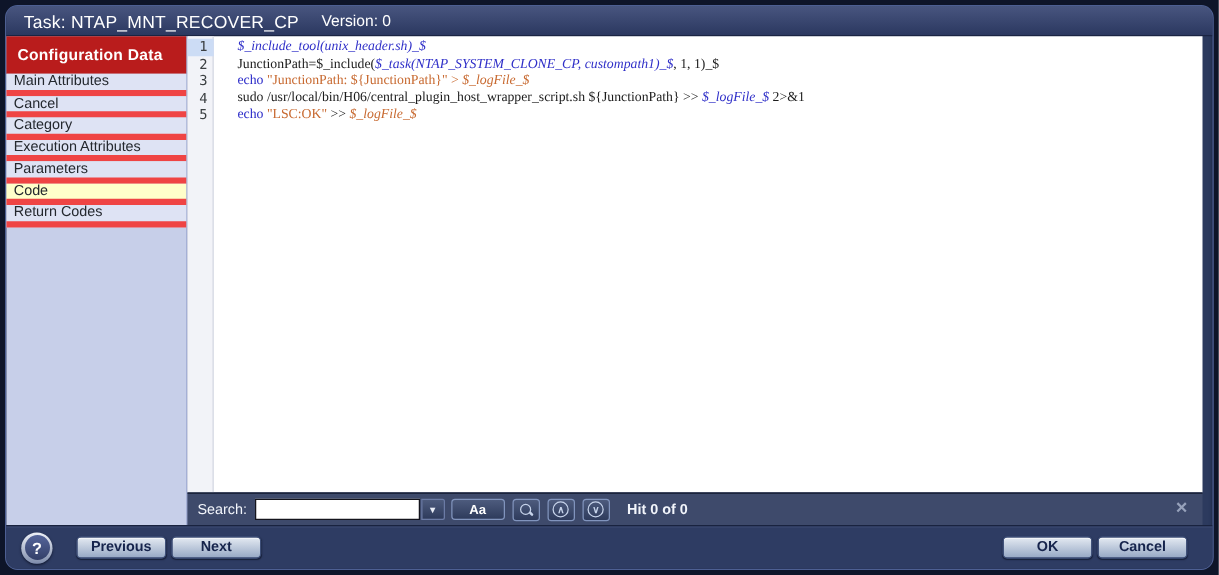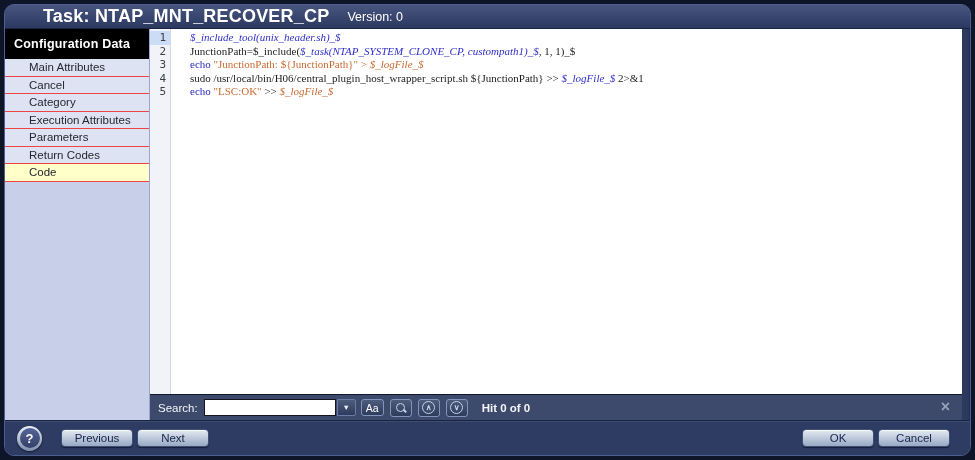--- a/index.html
+++ b/index.html
@@ -11,36 +11,36 @@
     background:#2c3a5e; border:1px solid #4d5f92; border-radius:10px;
     box-shadow: inset 0 1px 0 rgba(160,180,220,.35), inset 0 -2px 3px rgba(10,16,38,.6);
     overflow:hidden; display:flex; flex-direction:column;
   }
   
   .titlebar{
     height:24px; flex:0 0 24px; display:flex; align-items:center;
     background:linear-gradient(#48557f,#2b3860);
     border-bottom:1px solid #1a2443; padding-left:14px;
   }
-  .titlebar .title{ color:#fff; font-weight:bold; font-size:18px; letter-spacing:.2px;margin-left:24px;}
+  .titlebar .title{ color:#fff; font-weight:normal; font-size:14px; letter-spacing:.2px;}
   .titlebar .version{ color:#fff; font-weight:normal; font-size:12.5px; margin-left:18px;}
 
   
   .content{ flex:1 1 auto; display:flex; min-height:0; }
 
   
   .sidebar{ width:145px; flex:0 0 145px; background:#c7cfe9; display:flex; flex-direction:column; border-right:1px solid #9aa6cf;}
   .side-header{
-    height:30px; background:#000000; color:#fff; font-weight:bold; font-size:12.5px;
+    height:30px; background:#b91c1c; color:#fff; font-weight:bold; font-size:12.5px;
     display:flex; align-items:center; padding-left:9px; letter-spacing:.2px;
   }
   .side-menu{ display:flex; flex-direction:column; }
   .side-item{
-    height:17.5px; background:#dee3f4; border-bottom:1px solid #ef4444;
-    font-size:11.5px; color:#24282e; display:flex; align-items:center; padding-left:24px;
+    height:17.5px; background:#dee3f4; border-bottom:5px solid #ef4444;
+    font-size:11.5px; color:#24282e; display:flex; align-items:center; padding-left:6px;
     cursor:default;
   }
   .side-item.selected{ background:#ffffca; }
 
   
   .main{ flex:1 1 auto; display:flex; flex-direction:column; min-width:0; padding-right:8px; }
   .editor{
     flex:1 1 auto; background:#ffffff; position:relative; overflow:hidden;
     font-family:"DejaVu Sans Mono","Liberation Mono",monospace; font-size:11px; line-height:13.5px;
     padding-top:2px;
@@ -68,21 +68,21 @@
   .search-input{
     width:132px; height:17px; border:1px solid #14141c; background:#fff; font-size:11px;
     padding:0 3px; outline:none; border-radius:0; font-family:"Liberation Sans",sans-serif;
   }
   .mini-btn{
     height:17px; display:inline-flex; align-items:center; justify-content:center;
     background:linear-gradient(#4d5b7d,#2e3b5c); border:1px solid #8194bd; border-radius:3px;
     color:#fff; cursor:pointer;
   }
   .dd-btn{ width:19px; margin-left:1px; border-radius:0 2px 2px 0; border-color:#6b7ba5; font-size:7.5px; color:#e8edf6;}
-  .aa-btn{ width:23px; margin-left:5px; font-size:10.5px; font-weight:normal; }
+  .aa-btn{ width:43px; margin-left:5px; font-size:10.5px; font-weight:bold; }
   .nav-btn{ width:22px; height:18px; margin-left:6px; }
   .nav-btn:first-of-type{ margin-left:18px; }
   .mag-icon{ position:relative; width:12px; height:12px; }
   .mag-icon::before{
     content:""; position:absolute; left:1px; top:1px; width:7px; height:7px;
     border:1.5px solid #c6d3ea; border-radius:50%;
   }
   .mag-icon::after{
     content:""; position:absolute; left:8px; top:8px; width:4px; height:1.8px;
     background:#c6d3ea; transform:rotate(45deg); border-radius:1px;
@@ -111,21 +111,21 @@
     box-shadow:0 1px 2px rgba(5,10,25,.7);
   }
   .help-inner{
     width:20px; height:20px; border-radius:50%; background:linear-gradient(#55659a,#333f68);
     color:#fff; font-weight:bold; font-size:13px; display:flex; align-items:center; justify-content:center;
   }
   .big-btn{
     height:18px; min-width:72px; padding:0 10px; border-radius:4px;
     background:linear-gradient(#e4eaf2,#97a9c5);
     border:1px solid #3e4f78; box-shadow:0 1px 1px rgba(5,10,25,.6), inset 0 1px 0 rgba(255,255,255,.7);
-    color:#16244c; font-weight:normal; font-size:11.5px; font-family:"Liberation Sans",sans-serif;
+    color:#16244c; font-weight:bold; font-size:11.5px; font-family:"Liberation Sans",sans-serif;
     cursor:pointer;
   }
   .btn-prev{ margin-left:19px; }
   .btn-next{ margin-left:4px; }
   .spacer{ flex:1 1 auto; }
   .btn-cancel{ margin-left:4px; margin-right:8px; }
 </style>
 </head>
 <body>
 
@@ -139,22 +139,22 @@
   <div class="content">
 
     <div class="sidebar">
       <div class="side-header">Configuration Data</div>
       <div class="side-menu">
           <div class="side-item">Main Attributes</div>
           <div class="side-item">Cancel</div>
           <div class="side-item">Category</div>
           <div class="side-item">Execution Attributes</div>
           <div class="side-item">Parameters</div>
+          <div class="side-item selected">Code</div>
           <div class="side-item">Return Codes</div>
-          <div class="side-item selected">Code</div>
         </div>
     </div>
 
     <div class="main">
 
       <div class="editor">
         <div class="gutter-strip"></div>
         <div id="code-lines">
             <div class="code-line"><span class="ln current">1</span><span class="src"><span class="tok-macro">$_include_tool(unix_header.sh)_$</span></span></div>
             <div class="code-line"><span class="ln">2</span><span class="src"><span class="tok-plain">JunctionPath=$_include(</span><span class="tok-macro">$_task(NTAP_SYSTEM_CLONE_CP, custompath1)_$</span><span class="tok-plain">, 1, 1)_$</span></span></div>

